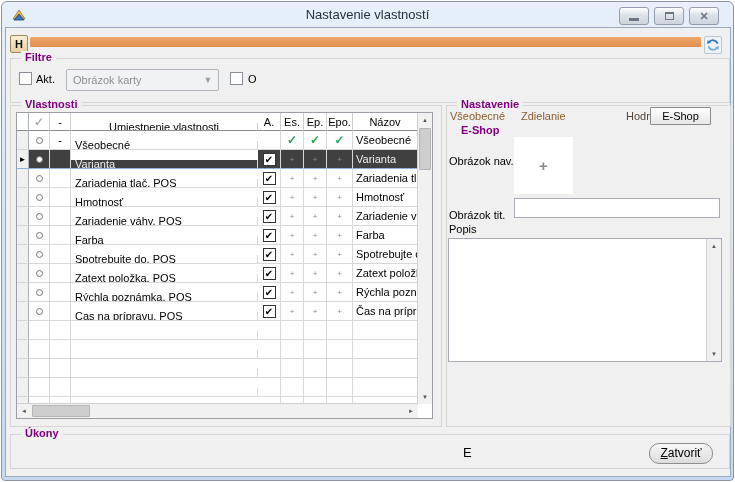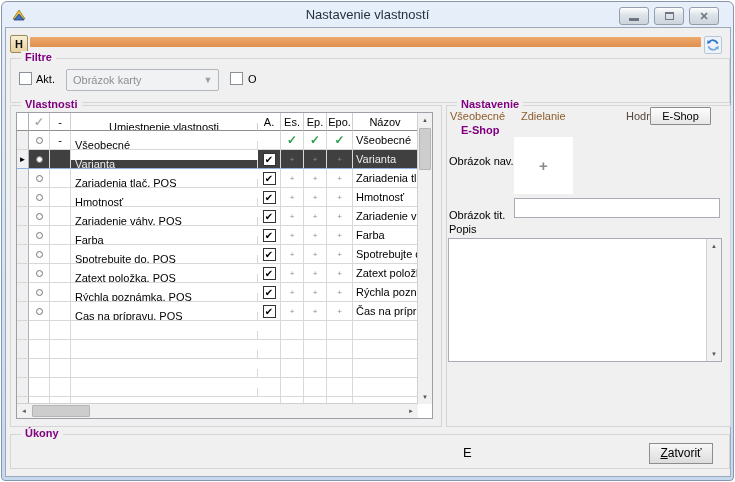--- a/index.html
+++ b/index.html
@@ -84,21 +84,21 @@
            text-align:center;line-height:16px;color:#000;}
   .img-drop{left:512px;top:135px;width:59px;height:57px;background:#fff;
             display:flex;align-items:center;justify-content:center;
             color:#8a8a8a;font-weight:bold;font-size:15px;}
   .text-input{left:512px;top:196px;width:206px;height:20px;box-sizing:border-box;
               background:#fff;border:1px solid #a7adb3;}
   .textarea{left:446px;top:236px;width:274px;height:124px;box-sizing:border-box;
             background:#fff;border:1px solid #a7adb3;overflow:hidden;}
   
   .close-button{left:647px;top:441px;width:64px;height:21px;box-sizing:border-box;
-                border:1px solid #8d8d8d;border-radius:0;
+                border:1px solid #8d8d8d;border-radius:10px;
                 background:linear-gradient(#f7f7f7,#dcdcdc);
                 text-align:center;line-height:19px;font-size:12px;color:#000;}
   .e-text{left:461px;top:443px;font-size:13px;}
 </style>
 </head>
 <body>
 
 <div class="window">
 
   <div class="titlebar">

